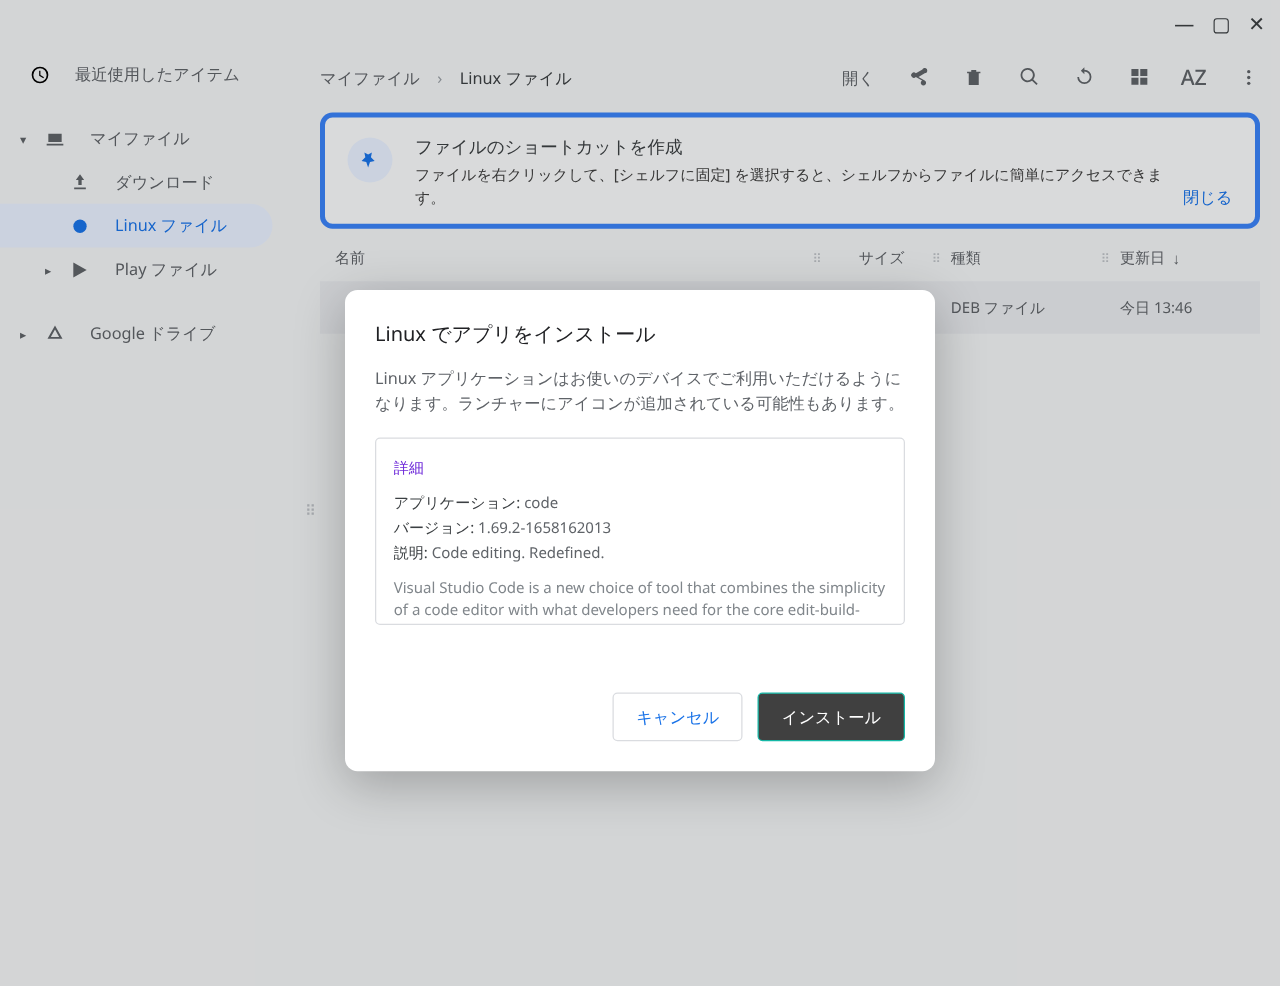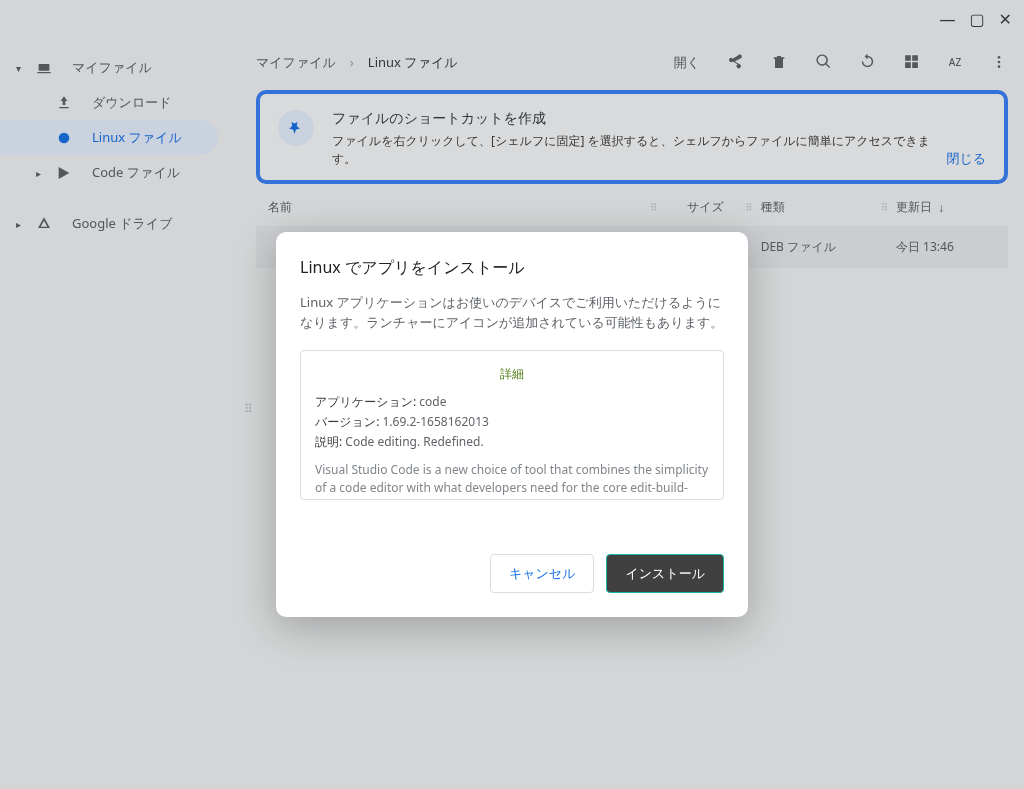--- a/index.html
+++ b/index.html
@@ -46,21 +46,21 @@
 .col-date { width: 100px; display: flex; align-items: center; gap: 6px; }
 .dots { color: #bdc1c6; margin-right: 8px; font-size: 10px; }
 
 .file-row { display: flex; align-items: center; padding: 12px 12px; background: #e8eaed; color: #5f6368; font-size: 12px; }
 
 .overlay { position: absolute; inset: 0; background: rgba(0,0,0,0.12); display: flex; align-items: flex-start; justify-content: center; padding-top: 232px; }
 .dialog { width: 472px; background: #fff; border-radius: 10px; box-shadow: 0 10px 40px rgba(0,0,0,0.25); padding: 24px; }
 .dialog-title { font-size: 16px; color: #202124; margin-bottom: 14px; }
 .dialog-desc { font-size: 13px; color: #5f6368; line-height: 1.5; margin-bottom: 18px; }
 .detail-box { border: 1px solid #dadce0; border-radius: 4px; padding: 14px; font-size: 12px; color: #5f6368; height: 150px; overflow: hidden; line-height: 1.5; }
-.detail-box .label { color: #4d7c0f; margin-bottom: 10px; text-align: center; }
+.detail-box .label { color: #6d28d9; margin-bottom: 10px; }
 .detail-box .kv { margin-bottom: 2px; }
 .detail-box .kv .k { color: #3c4043; }
 .detail-box .long { margin-top: 10px; color: #80868b; }
 .dialog-actions { display: flex; justify-content: flex-end; gap: 12px; margin-top: 22px; }
 .btn { font-size: 13px; padding: 9px 18px; border-radius: 4px; cursor: pointer; margin-top: 32px; }
 .btn-cancel { border: 1px solid #dadce0; color: #1a73e8; background: #fff; }
 .btn-install { background: #404040; color: #fff; border: 1px solid #14b8a6; }
 
 .drag-handle { position: absolute; left: 244px; top: 400px; color: #bdc1c6; font-size: 12px; }
 </style>
@@ -68,20 +68,28 @@
 <body>
 
 <div class="window-controls">
   <span>—</span>
   <span>▢</span>
   <span>✕</span>
 </div>
 
 <div class="app">
   <div class="sidebar">
+    <div class="recent">
+      <span class="icon">
+          <svg width="16" height="16" viewBox="0 0 24 24">
+            <path d="M12 2a10 10 0 100 20 10 10 0 000-20zm0 18a8 8 0 110-16 8 8 0 010 16zm.5-13H11v6l5 3 .8-1.3-4.3-2.6V7z"></path>
+          </svg>
+        </span>
+      <span>最近使用したアイテム</span>
+    </div>
 
     <div class="tree-row">
       <span class="chev">▾</span>
       <span class="icon">
           <svg width="16" height="16" viewBox="0 0 24 24">
             <path d="M4 6h16v10H4zM2 18h20v2H2z"></path>
           </svg>
         </span>
       <span>マイファイル</span>
     </div>
@@ -103,21 +111,21 @@
         </span>
       <span>Linux ファイル</span>
     </div>
     <div class="tree-row level2">
       <span class="chev">▸</span>
       <span class="icon">
           <svg width="16" height="16" viewBox="0 0 24 24">
             <path d="M4 3l16 9-16 9z"></path>
           </svg>
         </span>
-      <span>Code ファイル</span>
+      <span>Play ファイル</span>
     </div>
     <div class="tree-row" style="margin-top:16px">
       <span class="chev">▸</span>
       <span class="icon">
           <svg width="16" height="16" viewBox="0 0 24 24">
             <path d="M12 2L3 18h18L12 2zm0 5l5 9H7l5-9z"></path>
           </svg>
         </span>
       <span>Google ドライブ</span>
     </div>
@@ -150,21 +158,21 @@
         <span class="ico">
             <svg width="17" height="17" viewBox="0 0 24 24">
               <path d="M12 4V1L8 5l4 4V6a6 6 0 11-6 6H4a8 8 0 108-8z"></path>
             </svg>
           </span>
         <span class="ico">
             <svg width="17" height="17" viewBox="0 0 24 24">
               <path d="M3 3h8v8H3zM13 3h8v8h-8zM3 13h8v8H3zM13 13h8v8h-8z"></path>
             </svg>
           </span>
-        <span class="ico" style="font-size:10px;font-weight:500">AZ</span>
+        <span class="ico" style="font-size:17px;font-weight:500">AZ</span>
         <span class="ico">
             <svg width="16" height="16" viewBox="0 0 24 24">
               <circle cx="12" cy="5" r="2"></circle>
               <circle cx="12" cy="12" r="2"></circle>
               <circle cx="12" cy="19" r="2"></circle>
             </svg>
           </span>
       </div>
     </div>
 

